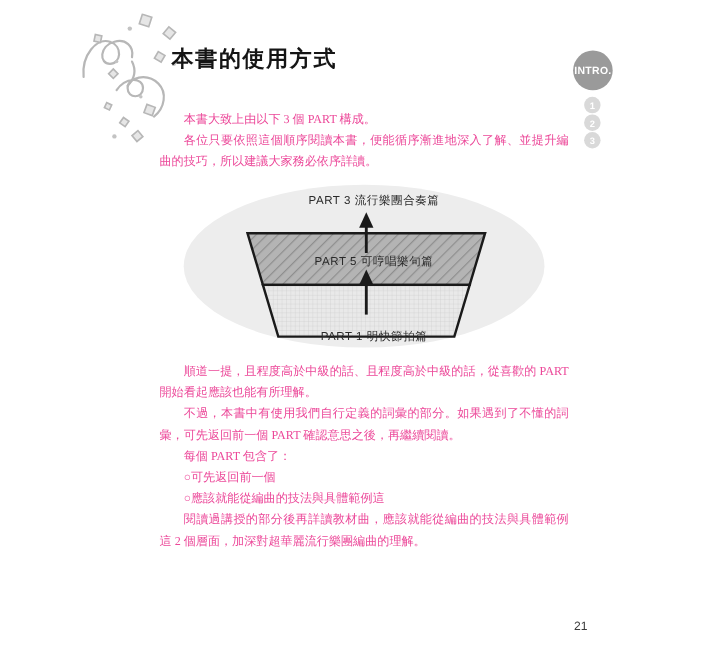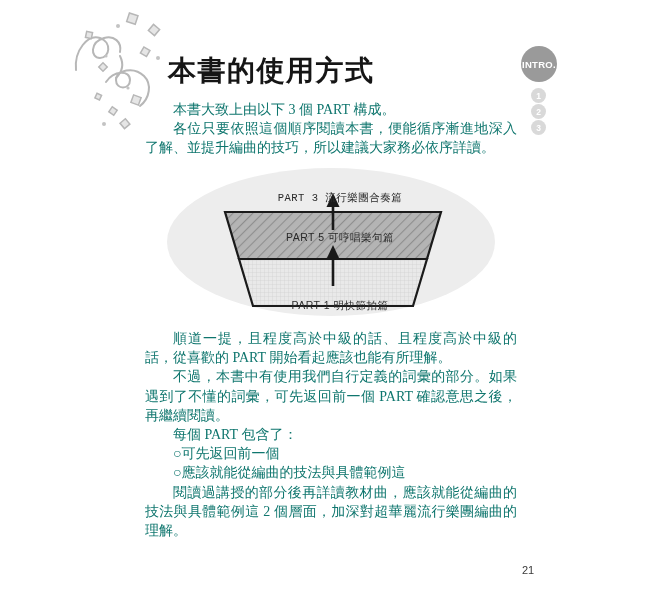--- a/index.html
+++ b/index.html
@@ -3,23 +3,23 @@
 <meta charset="utf-8">
 <style>
   html,body { margin:0; padding:0; background:#ffffff; }
   .page {
     position:relative; width:655px; height:609px;
     background:#ffffff; overflow:hidden;
     font-family:"Liberation Serif","DejaVu Serif",serif;
     color:#3b3b3b;
   }
   .page-title {
-    position:absolute; left:152px; top:36px; margin:16px;
+    position:absolute; left:152px; top:36px; margin:4px;
     font-family:"Liberation Sans","DejaVu Sans",sans-serif;
-    font-size:28px; font-weight:bold; color:#151515; letter-spacing:1.5px;
+    font-size:20px; font-weight:bold; color:#151515; letter-spacing:1.5px;
   }
   .intro-badge {
     position:absolute; left:521px; top:46px; width:36px; height:36px;
     border-radius:50%; background:#9a9a9a;
     display:flex; align-items:center; justify-content:center;
     font-family:"Liberation Sans","DejaVu Sans",sans-serif;
     font-size:9.5px; font-weight:bold; color:#ffffff; letter-spacing:0.3px;
   }
   .step-circle {
     position:absolute; left:531px; width:15px; height:15px;
@@ -27,30 +27,30 @@
     display:flex; align-items:center; justify-content:center;
     font-family:"Liberation Sans","DejaVu Sans",sans-serif;
     font-size:8.5px; font-weight:bold; color:#ffffff;
   }
   .step-1 { top:88px; } .step-2 { top:104px; } .step-3 { top:120px; }
   .text-block { position:absolute; left:145px; width:372px; }
   .text-top { top:100px; }
   .text-bottom { top:329px; }
   .text-block p {
     margin:0; text-indent:2em;
-    font-size:14px; line-height:19.2px; color:#0f766e;
+    font-size:11px; line-height:19.2px; color:#ec4899;
     text-align:justify;
   }
   .diagram-svg { position:absolute; left:0; top:0; }
   .diagram-label {
     position:absolute; transform:translateX(-50%);
     font-family:"Liberation Sans","DejaVu Sans",sans-serif;
     font-size:10.5px; color:#2a2a2a; letter-spacing:0.5px; white-space:nowrap;
   }
-  .label-part3 { left:340px; top:191px;font-family:Liberation Mono, monospace; }
+  .label-part3 { left:340px; top:175px; }
   .label-part2 { left:340px; top:231px; }
   .label-part1 { left:340px; top:299px; }
   .confetti { position:absolute; left:70px; top:12px; }
   .page-number {
     position:absolute; left:516px; top:564px; width:24px; text-align:center;
     font-family:"Liberation Sans","DejaVu Sans",sans-serif;
     font-size:11px; color:#3a3a3a;
   }
 </style>
 </head>

